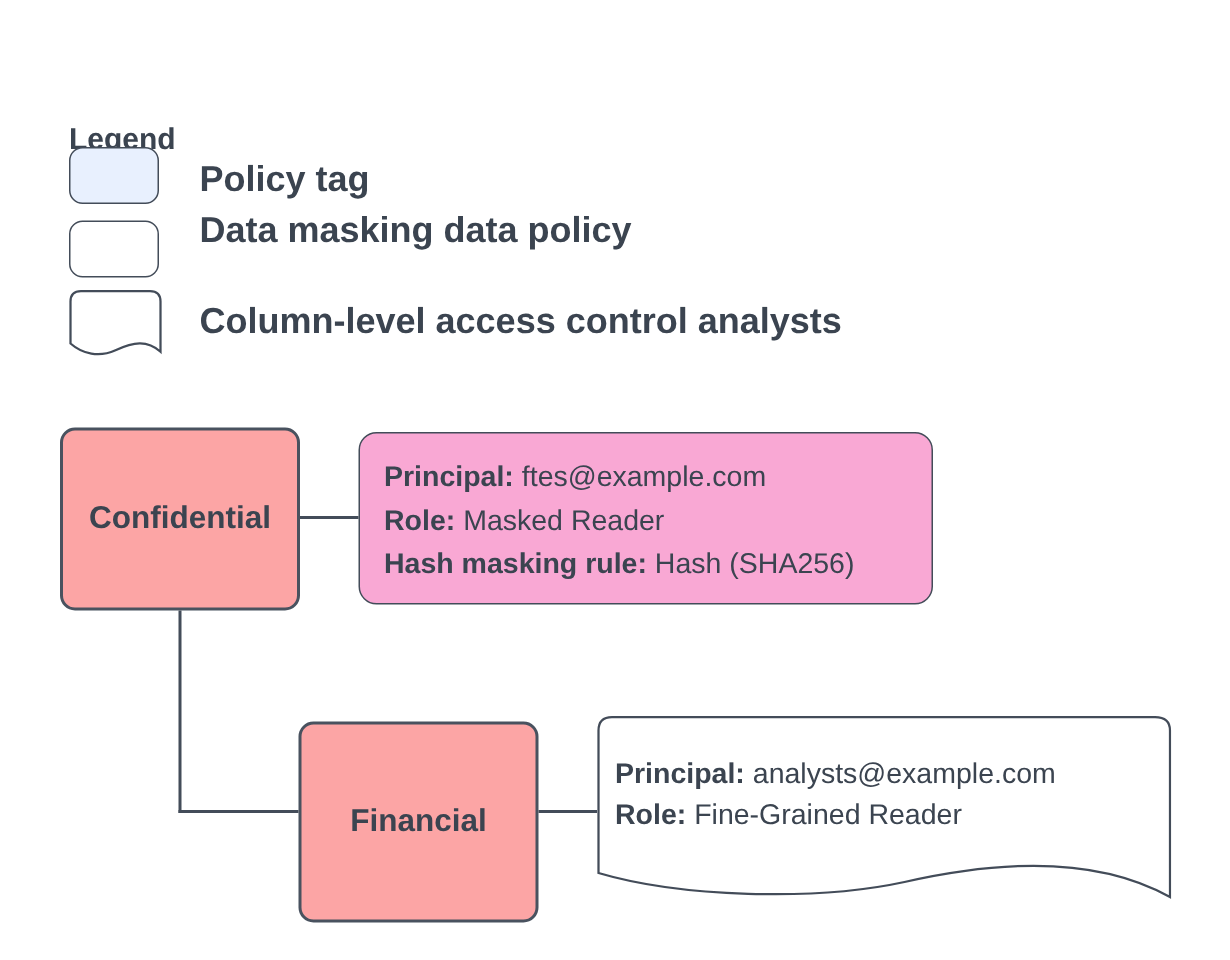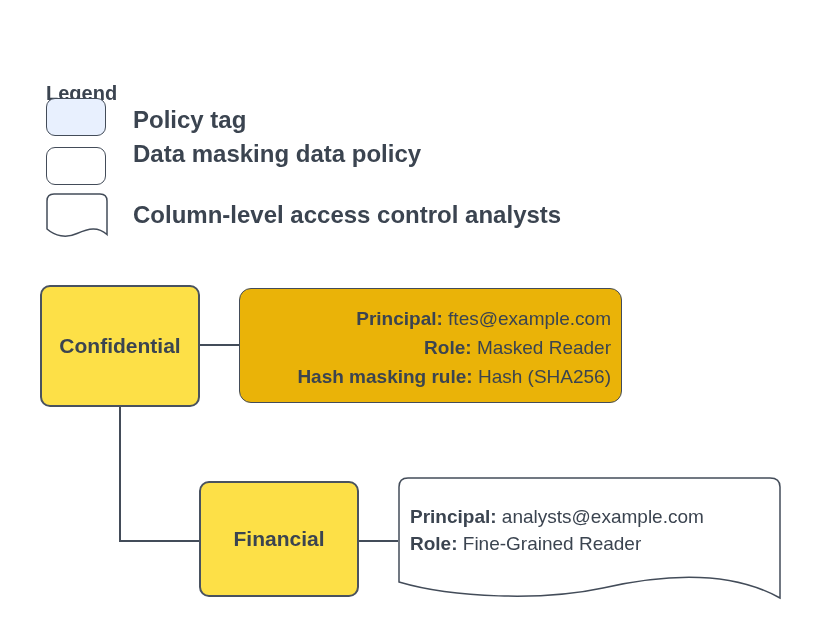--- a/index.html
+++ b/index.html
@@ -33,36 +33,35 @@
   }
   .swatch.blue { background: #e8f0fe; }
   .legend-label {
     left: 133px;
     font-size: 24px; font-weight: bold;
     white-space: nowrap;
   }
 
   
   .tag-box {
-    background: #fde047;
+    background: #fca5a5;
     border: 2px solid #49525f;
     border-radius: 10px;
     box-sizing: border-box;
     display: flex; align-items: center; justify-content: center;
     font-size: 21px; font-weight: bold;
   }
   .policy-box {
-    background: #eab308;
+    background: #f9a8d4;
     border: 1.5px solid #434c59;
     border-radius: 12px;
     box-sizing: border-box;
     padding: 15px 10px 0 16px;
     font-size: 19px;
     line-height: 29px;
-    text-align: right;
   }
   .doc-text {
     font-size: 19px;
     line-height: 27px;
     white-space: nowrap;
   }
   .line b { font-weight: bold; }
 
   
   .connector { background: #434c59; }
@@ -100,21 +99,21 @@
   <div class="abs tag-box" style="left:40px; top:285px; width:160px; height:122px;">
     <span>Confidential</span>
   </div>
 
   <div class="abs policy-box" style="left:239px; top:288px; width:383px; height:115px;">
     <div class="line"><b>Principal:</b> <span>ftes@example.com</span></div>
     <div class="line"><b>Role:</b> <span>Masked Reader</span></div>
     <div class="line"><b>Hash masking rule:</b> <span>Hash (SHA256)</span></div>
   </div>
 
-  <div class="abs tag-box" style="left:199px; top:481px; width:160px; height:116px;">
+  <div class="abs tag-box" style="left:199px; top:481px; width:160px; height:134px;">
     <span>Financial</span>
   </div>
 
   <svg class="abs shape" style="left:398px; top:477px;" width="383" height="131" viewBox="0 0 383 131">
     <path d="M 372 1 L 10 1 Q 1 1 1 10 L 1 105 C 55 121 145 124 205 111 C 262 98 330 92 382 121 L 382 10 Q 382 1 372 1 Z"></path>
   </svg>
   <div class="abs doc-text" style="left:410px; top:503px;">
     <div class="line"><b>Principal:</b> <span>analysts@example.com</span></div>
     <div class="line"><b>Role:</b> <span>Fine-Grained Reader</span></div>
   </div>

